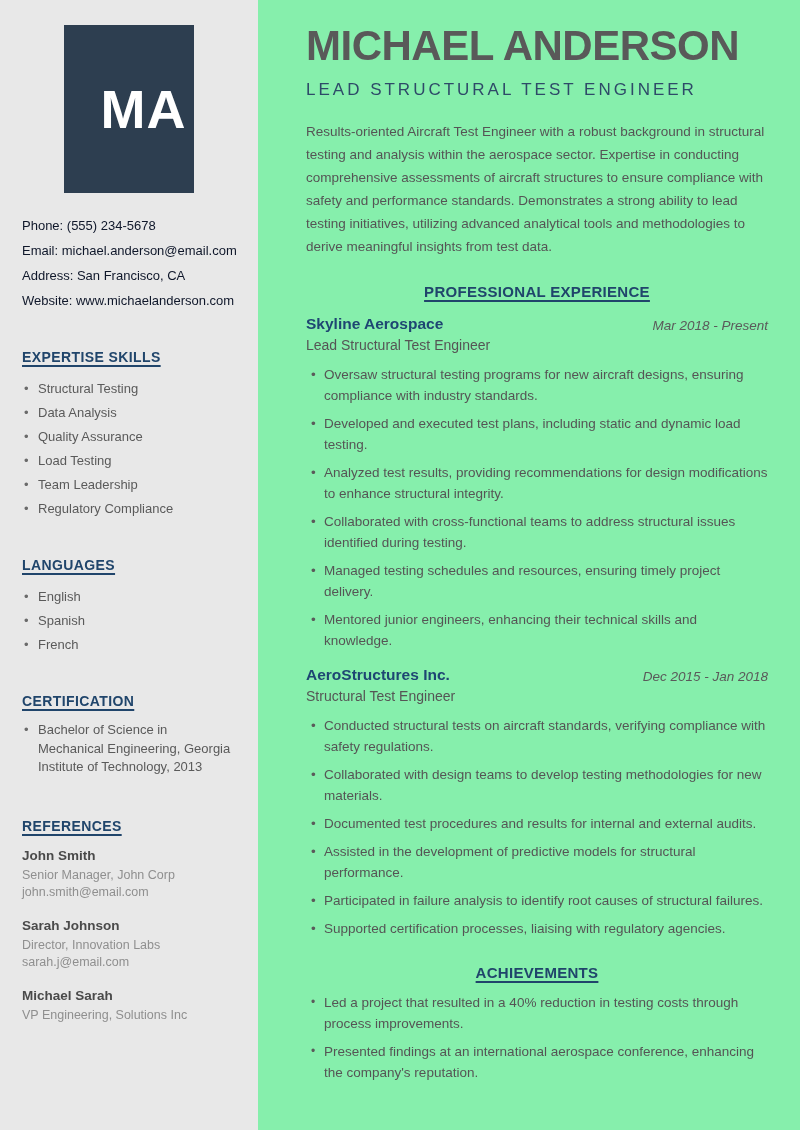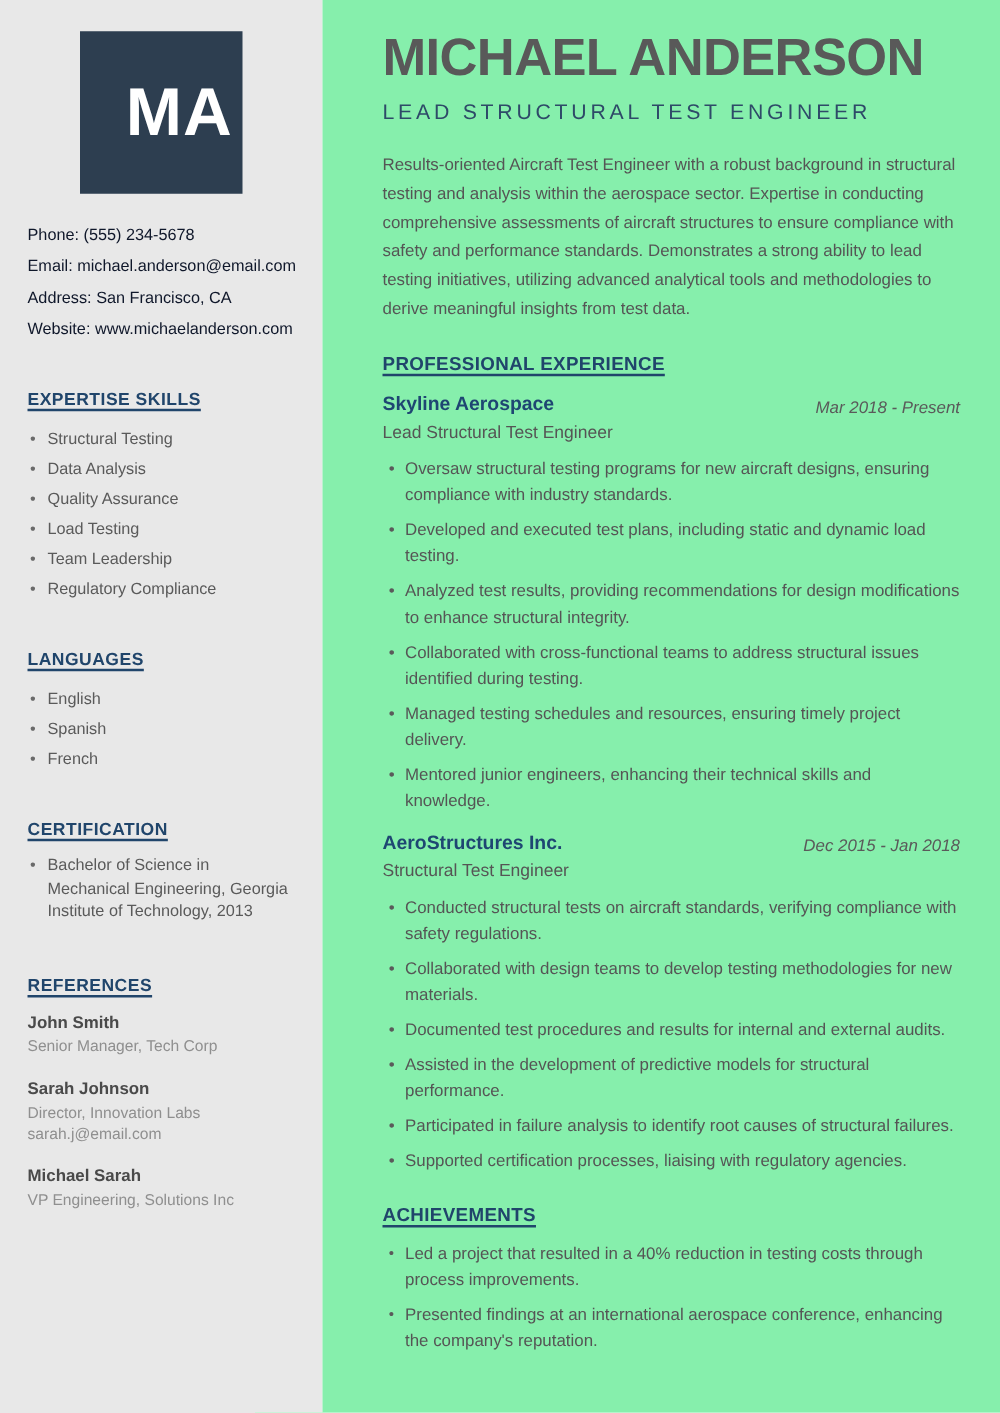--- a/index.html
+++ b/index.html
@@ -21,21 +21,21 @@
   }
   
   .sidebar{
     width:258px;
     min-width:258px;
     height:1130px;
     background:var(--sidebar-bg);
     padding:25px 22px 30px 22px;
   }
   .avatar{
-    width:130px;height:130px;
+    width:130px;height:168px;
     background:var(--avatar-bg);
     margin:0 auto;
     display:flex;align-items:center;justify-content:center;padding-left:29px;
   }
   .avatar span{
     color:#ffffff;
     font-size:54px;
     font-weight:700;
     letter-spacing:1px;
   }
@@ -111,20 +111,21 @@
   }
   .main-section{margin-top:25px;}
   .main-heading{
     font-size:15px;
     font-weight:700;
     color:var(--accent-navy);
     text-decoration:underline;
     text-underline-offset:3px;
     text-decoration-thickness:1.5px;
     letter-spacing:0.3px;
+    text-align:center;
   }
   .job{margin-top:15px;}
   .job-header{
     display:flex;
     justify-content:space-between;
     align-items:flex-end;
   }
   .company{
     font-size:15.5px;
     font-weight:700;
@@ -198,21 +199,22 @@
     <ul class="side-list wrap">
       <li>Bachelor of Science in Mechanical Engineering, Georgia Institute of Technology, 2013</li>
     </ul>
   </section>
 
   <section class="side-section">
     <h2 class="side-heading">REFERENCES</h2>
 
     <div class="ref-entry">
       <div class="ref-name">John Smith</div>
-      <div class="ref-detail">Senior Manager, Tech Corp</div>
+      <div class="ref-detail">Senior Manager, John Corp</div>
+      <div class="ref-detail">john.smith@email.com</div>
     </div>
 
     <div class="ref-entry">
       <div class="ref-name">Sarah Johnson</div>
       <div class="ref-detail">Director, Innovation Labs</div>
       <div class="ref-detail">sarah.j@email.com</div>
     </div>
 
     <div class="ref-entry">
       <div class="ref-name">Michael Sarah</div>

